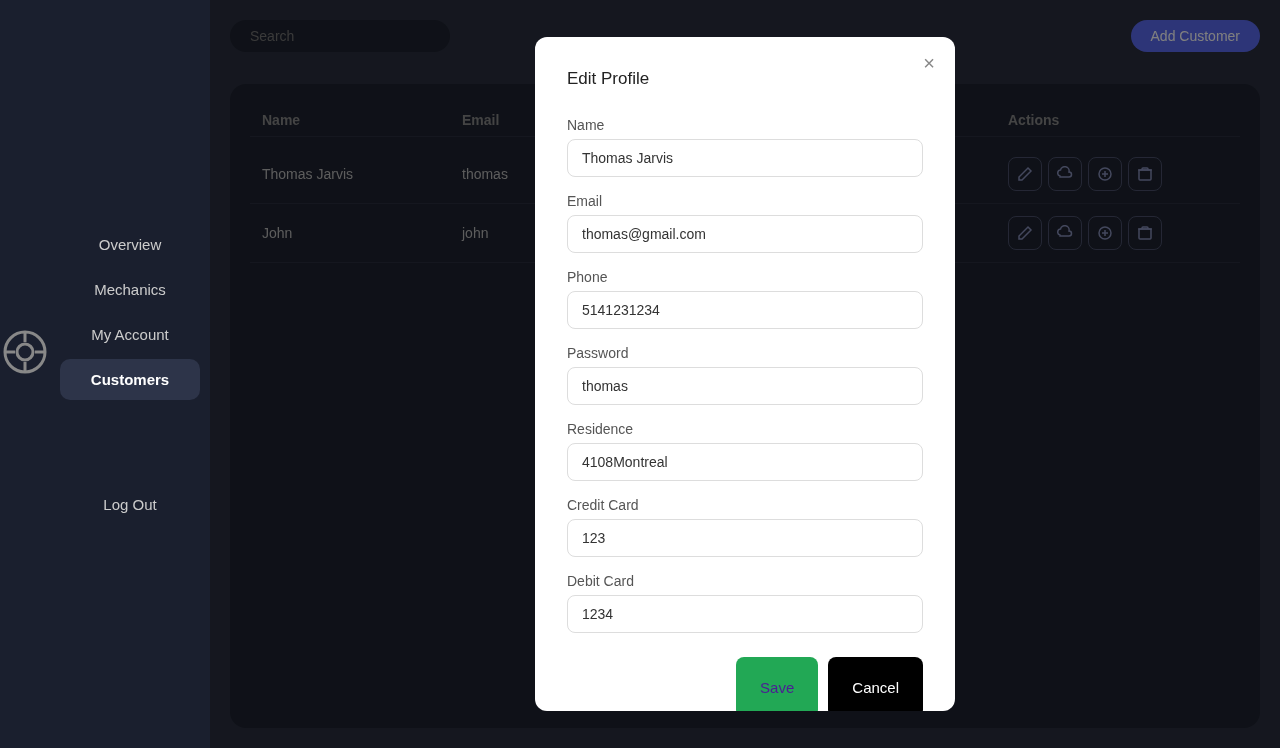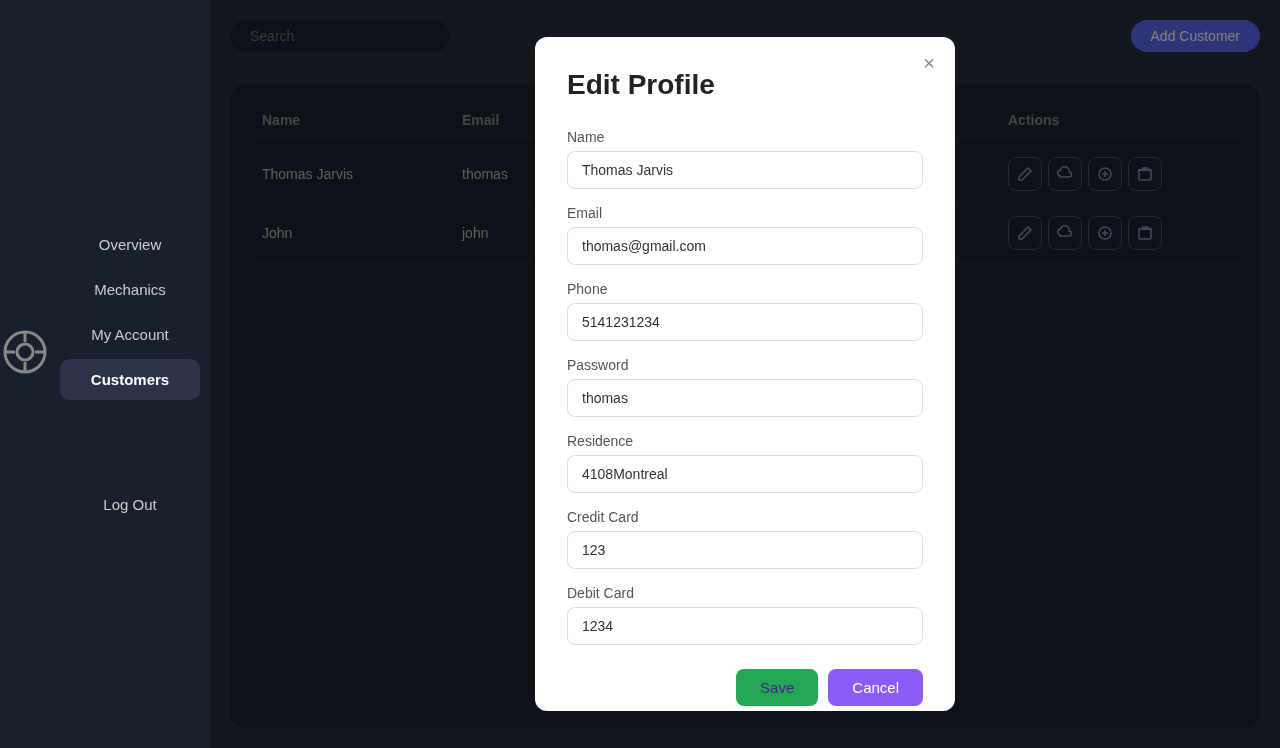--- a/index.html
+++ b/index.html
@@ -145,22 +145,22 @@
     .modal {
       background: #fff;
       border-radius: 12px;
       padding: 32px;
       width: 420px;
       max-height: 90%;
       overflow-y: auto;
       position: relative;
     }
     .modal-title {
-      font-size: 28px;
-      font-weight: 700;
+      font-size: 17px;
+      font-weight: 400;
       color: #222;
       margin-bottom: 28px;
     }
     .modal-close {
       position: absolute;
       top: 16px;
       right: 20px;
       background: none;
       border: none;
       font-size: 20px;
@@ -197,25 +197,25 @@
     .btn-save {
       background: #22a855;
       color: #4c1d95;
       border: none;
       border-radius: 8px;
       padding: 10px 24px;
       font-size: 15px;
       cursor: pointer;
     }
     .btn-cancel {
-      background: #8b5cf6;
+      background: #000000;
       color: white;
       border: none;
       border-radius: 8px;
-      padding: 10px 24px;
+      padding: 22px 24px;
       font-size: 15px;
       cursor: pointer;
     }
   </style>
 </head>
 <body>
 
 <nav class="sidebar">
   <div>
     <svg class="sidebar-logo" viewBox="0 0 50 50" fill="none" xmlns="http://www.w3.org/2000/svg">

